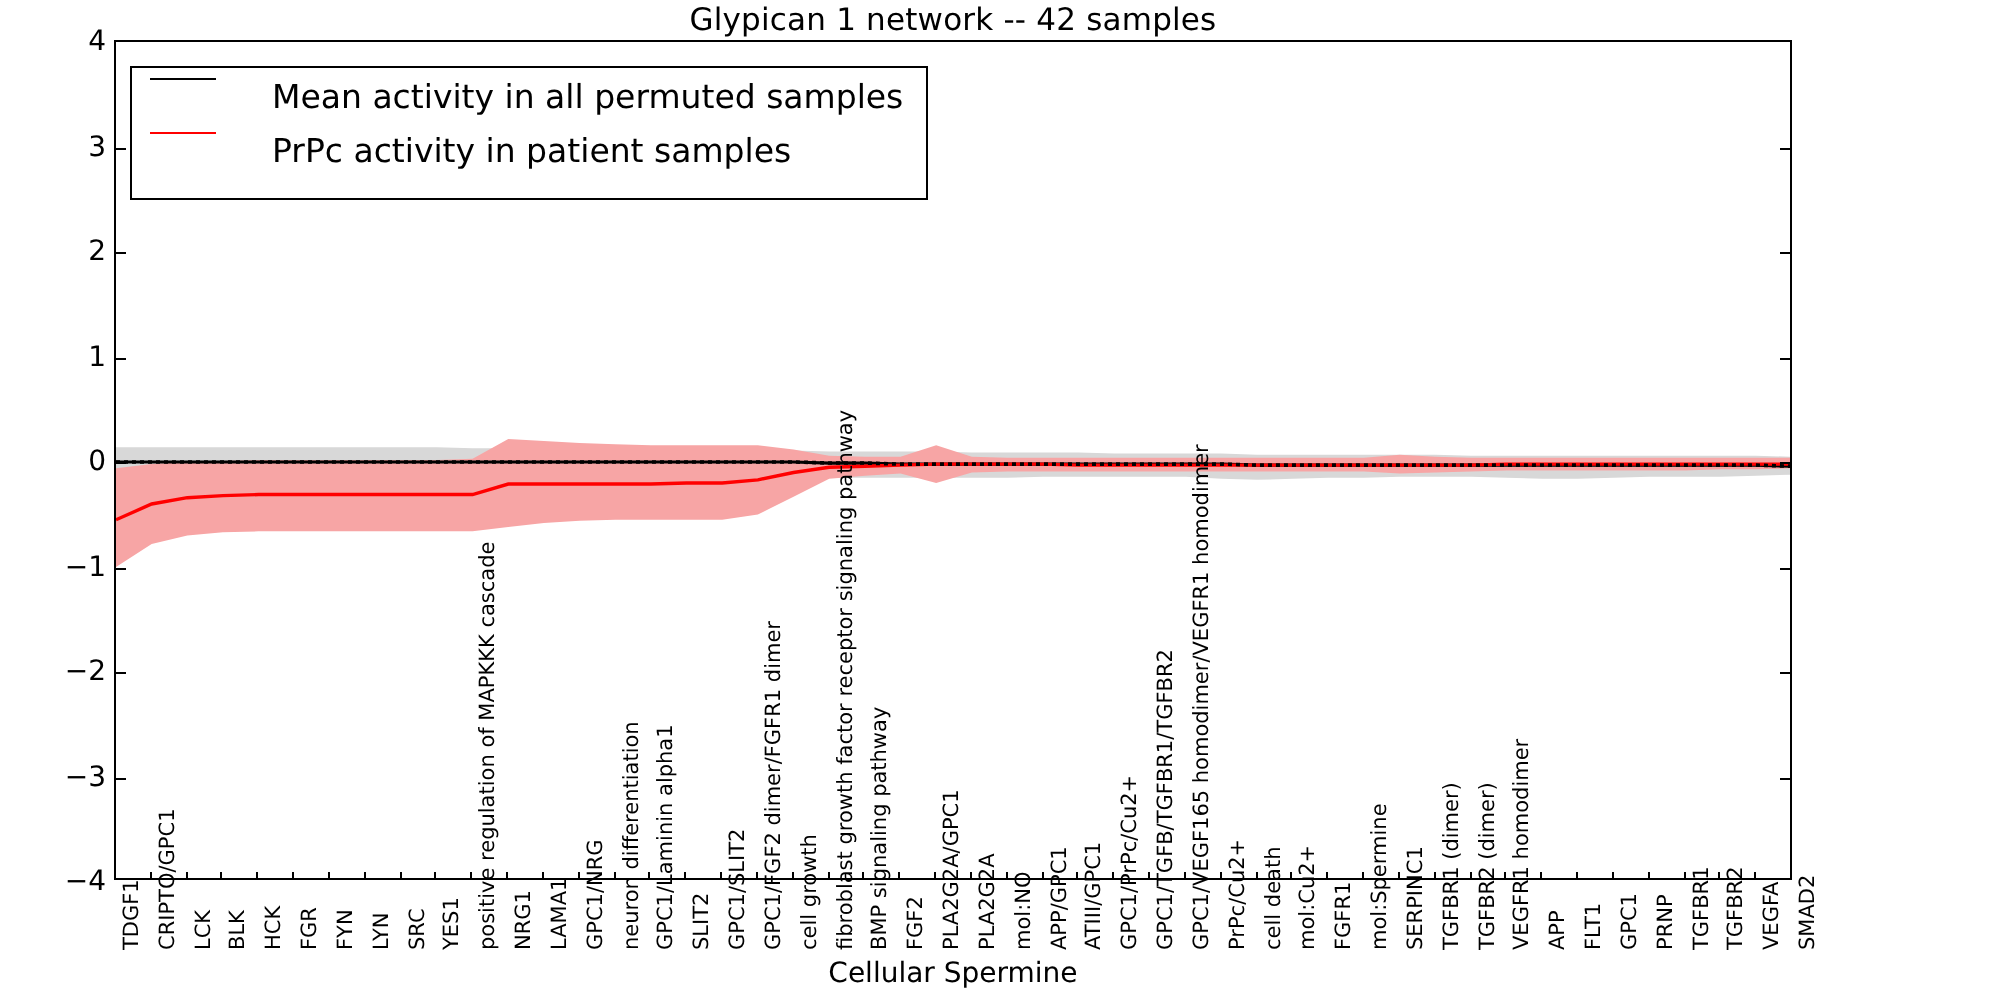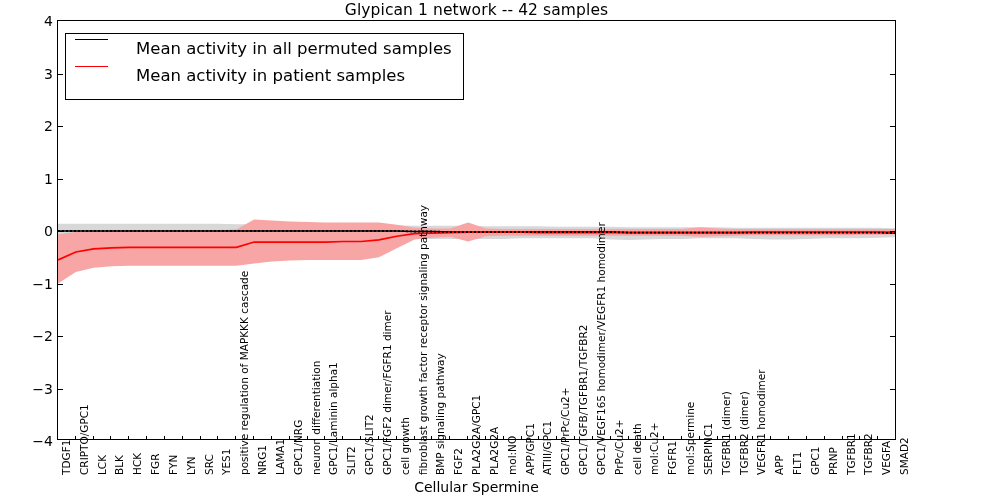--- a/index.html
+++ b/index.html
@@ -192,17 +192,17 @@
     </div>
   <div class="xlabel">Cellular Spermine</div>
 
   <div class="legend">
     <div class="legrow">
       <span class="legline"></span>
       <span class="legtxt">Mean activity in all permuted samples</span>
     </div>
     <div class="legrow">
       <span class="legline red"></span>
-      <span class="legtxt">Mean activity in patient samples</span>
+      <span class="legtxt">PrPc activity in patient samples</span>
     </div>
   </div>
 
 </div>
 
 </body></html>

